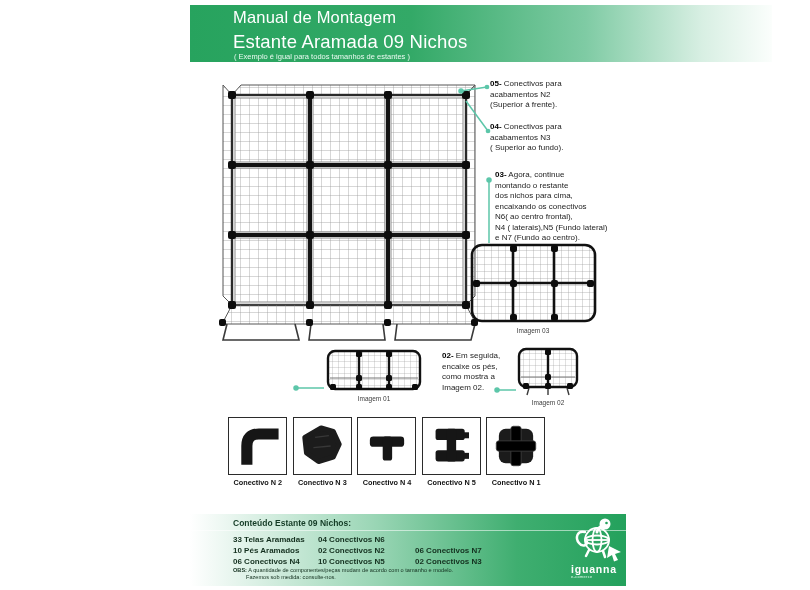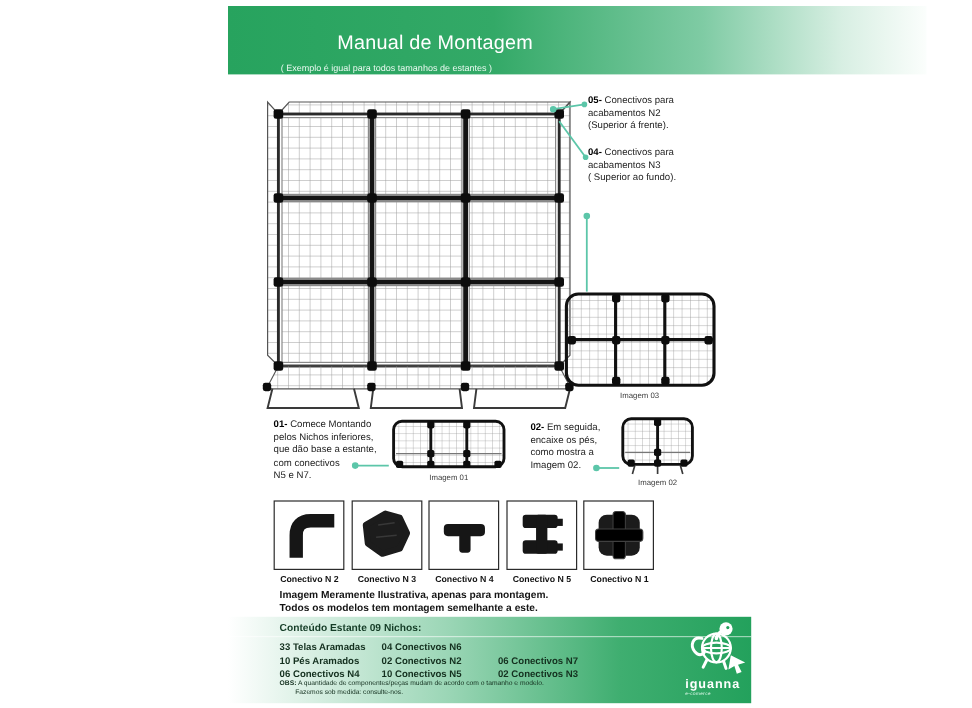--- a/index.html
+++ b/index.html
@@ -3,21 +3,21 @@
 <meta charset="utf-8">
 <style>
   html,body{margin:0;padding:0;background:#ffffff;}
   #canvas{position:relative;width:810px;height:590px;background:#ffffff;overflow:hidden;
           font-family:"Liberation Sans",sans-serif;color:#1d1d1d;}
   .abs{position:absolute;}
 
   
   .header{left:190px;top:5px;width:582px;height:57px;
     background:linear-gradient(90deg,#27a35e 0%,#33a967 38%,#7fcba4 68%,#d8efe3 88%,#fbfefc 100%);}
-  .h-t1{position:absolute;left:43px;top:22px;font-size:16.5px;color:#fff;letter-spacing:.2px;margin-left:48px;}
+  .h-t1{position:absolute;left:43px;top:3px;font-size:16.5px;color:#fff;letter-spacing:.2px;}
   .h-t2{position:absolute;left:43px;top:26px;font-size:18.5px;color:#fff;letter-spacing:.2px;}
   .h-sub{position:absolute;left:44px;top:47px;font-size:7.5px;color:#eafaf1;}
 
   
   .note{font-size:8px;line-height:10.5px;white-space:pre-line;color:#1d1d1d;}
   .note b{font-weight:bold;color:#000;margin-top:24px;}
 
   .cap{font-size:6.5px;color:#3c3c3c;text-align:center;}
 
   
@@ -41,20 +41,21 @@
   .brand-name{font-size:10.5px;font-weight:bold;color:#ffffff;letter-spacing:.8px;margin-top:-3px;}
   .brand-sub{font-size:3.8px;color:#eafff3;letter-spacing:.4px;}
 </style>
 </head>
 <body>
 
 <div id="canvas">
 
   <div class="abs header">
     <div class="h-t1">Manual de Montagem</div>
+    <div class="h-t2">Estante Aramada 09 Nichos</div>
     <div class="h-sub">( Exemplo é igual para todos tamanhos de estantes )</div>
   </div>
 
   <svg class="abs" style="left:213px;top:78px" width="270" height="268" viewBox="0 0 270 268">
     <defs>
       <pattern id="m1" width="9" height="9" patternUnits="userSpaceOnUse">
         <path d="M9 0H0V9" fill="none" stroke="#9b9b9b" stroke-width="0.8"></path>
       </pattern>
     </defs>
 
@@ -126,26 +127,28 @@
   </svg>
 
   <div class="abs note" style="left:490px;top:79px;width:92px"><b>05-</b><span> Conectivos para
 acabamentos N2
 (Superior á frente).</span></div>
 
   <div class="abs note" style="left:490px;top:122px;width:92px"><b>04-</b><span> Conectivos para
 acabamentos N3
 ( Superior ao fundo).</span></div>
 
-
-  <div class="abs note" style="left:228px;top:349px;width:96px"><b>01-</b><span> Comece Montando
-pelos Nichos inferiores,
-que dão base a estante,
-com conectivos
-N5 e N7.</span></div>
+  <div class="abs note" style="left:495px;top:170px;width:140px"><b>03-</b><span> Agora, continue
+montando o restante
+dos nichos para cima,
+encaixando os conectivos
+N6( ao centro frontal),
+N4 ( laterais),N5 (Fundo lateral)
+e N7 (Fundo ao centro).</span></div>
+
 
   <div class="abs note" style="left:442px;top:351px;width:78px"><b>02-</b><span> Em seguida,
 encaixe os pés,
 como mostra a
 Imagem 02.</span></div>
 
   <svg class="abs" style="left:470px;top:243px" width="127" height="80" viewBox="0 0 127 80">
     <defs>
       <pattern id="m3" width="7" height="7" patternUnits="userSpaceOnUse">
         <path d="M7 0H0V7" fill="none" stroke="#9b9b9b" stroke-width="0.7"></path>
@@ -261,24 +264,20 @@
         <svg width="48" height="48" viewBox="0 0 56 56">
           <rect x="8" y="8" width="40" height="40" rx="8" fill="#1b1b1b"></rect>
           <rect x="22" y="5" width="12" height="46" rx="3" fill="#000" stroke="#404040" stroke-width="1"></rect>
           <rect x="5" y="22" width="46" height="12" rx="3" fill="#000" stroke="#404040" stroke-width="1"></rect>
         </svg>
       </div>
       <div class="con-label">Conectivo N 1</div>
     </div>
   </div>
 
-  <div class="abs disc">
-    <div>Imagem Meramente Ilustrativa, apenas para montagem.</div>
-    <div>Todos os modelos tem montagem semelhante a este.</div>
-  </div>
 
   <div class="abs footer">
     <div class="f-head">Conteúdo Estante 09 Nichos:</div>
     <div class="f-sep"></div>
 
     <div class="f-col" style="left:43px">
       <div>33 Telas Aramadas</div>
       <div>10 Pés Aramados</div>
       <div>06 Conectivos N4</div>
     </div>

